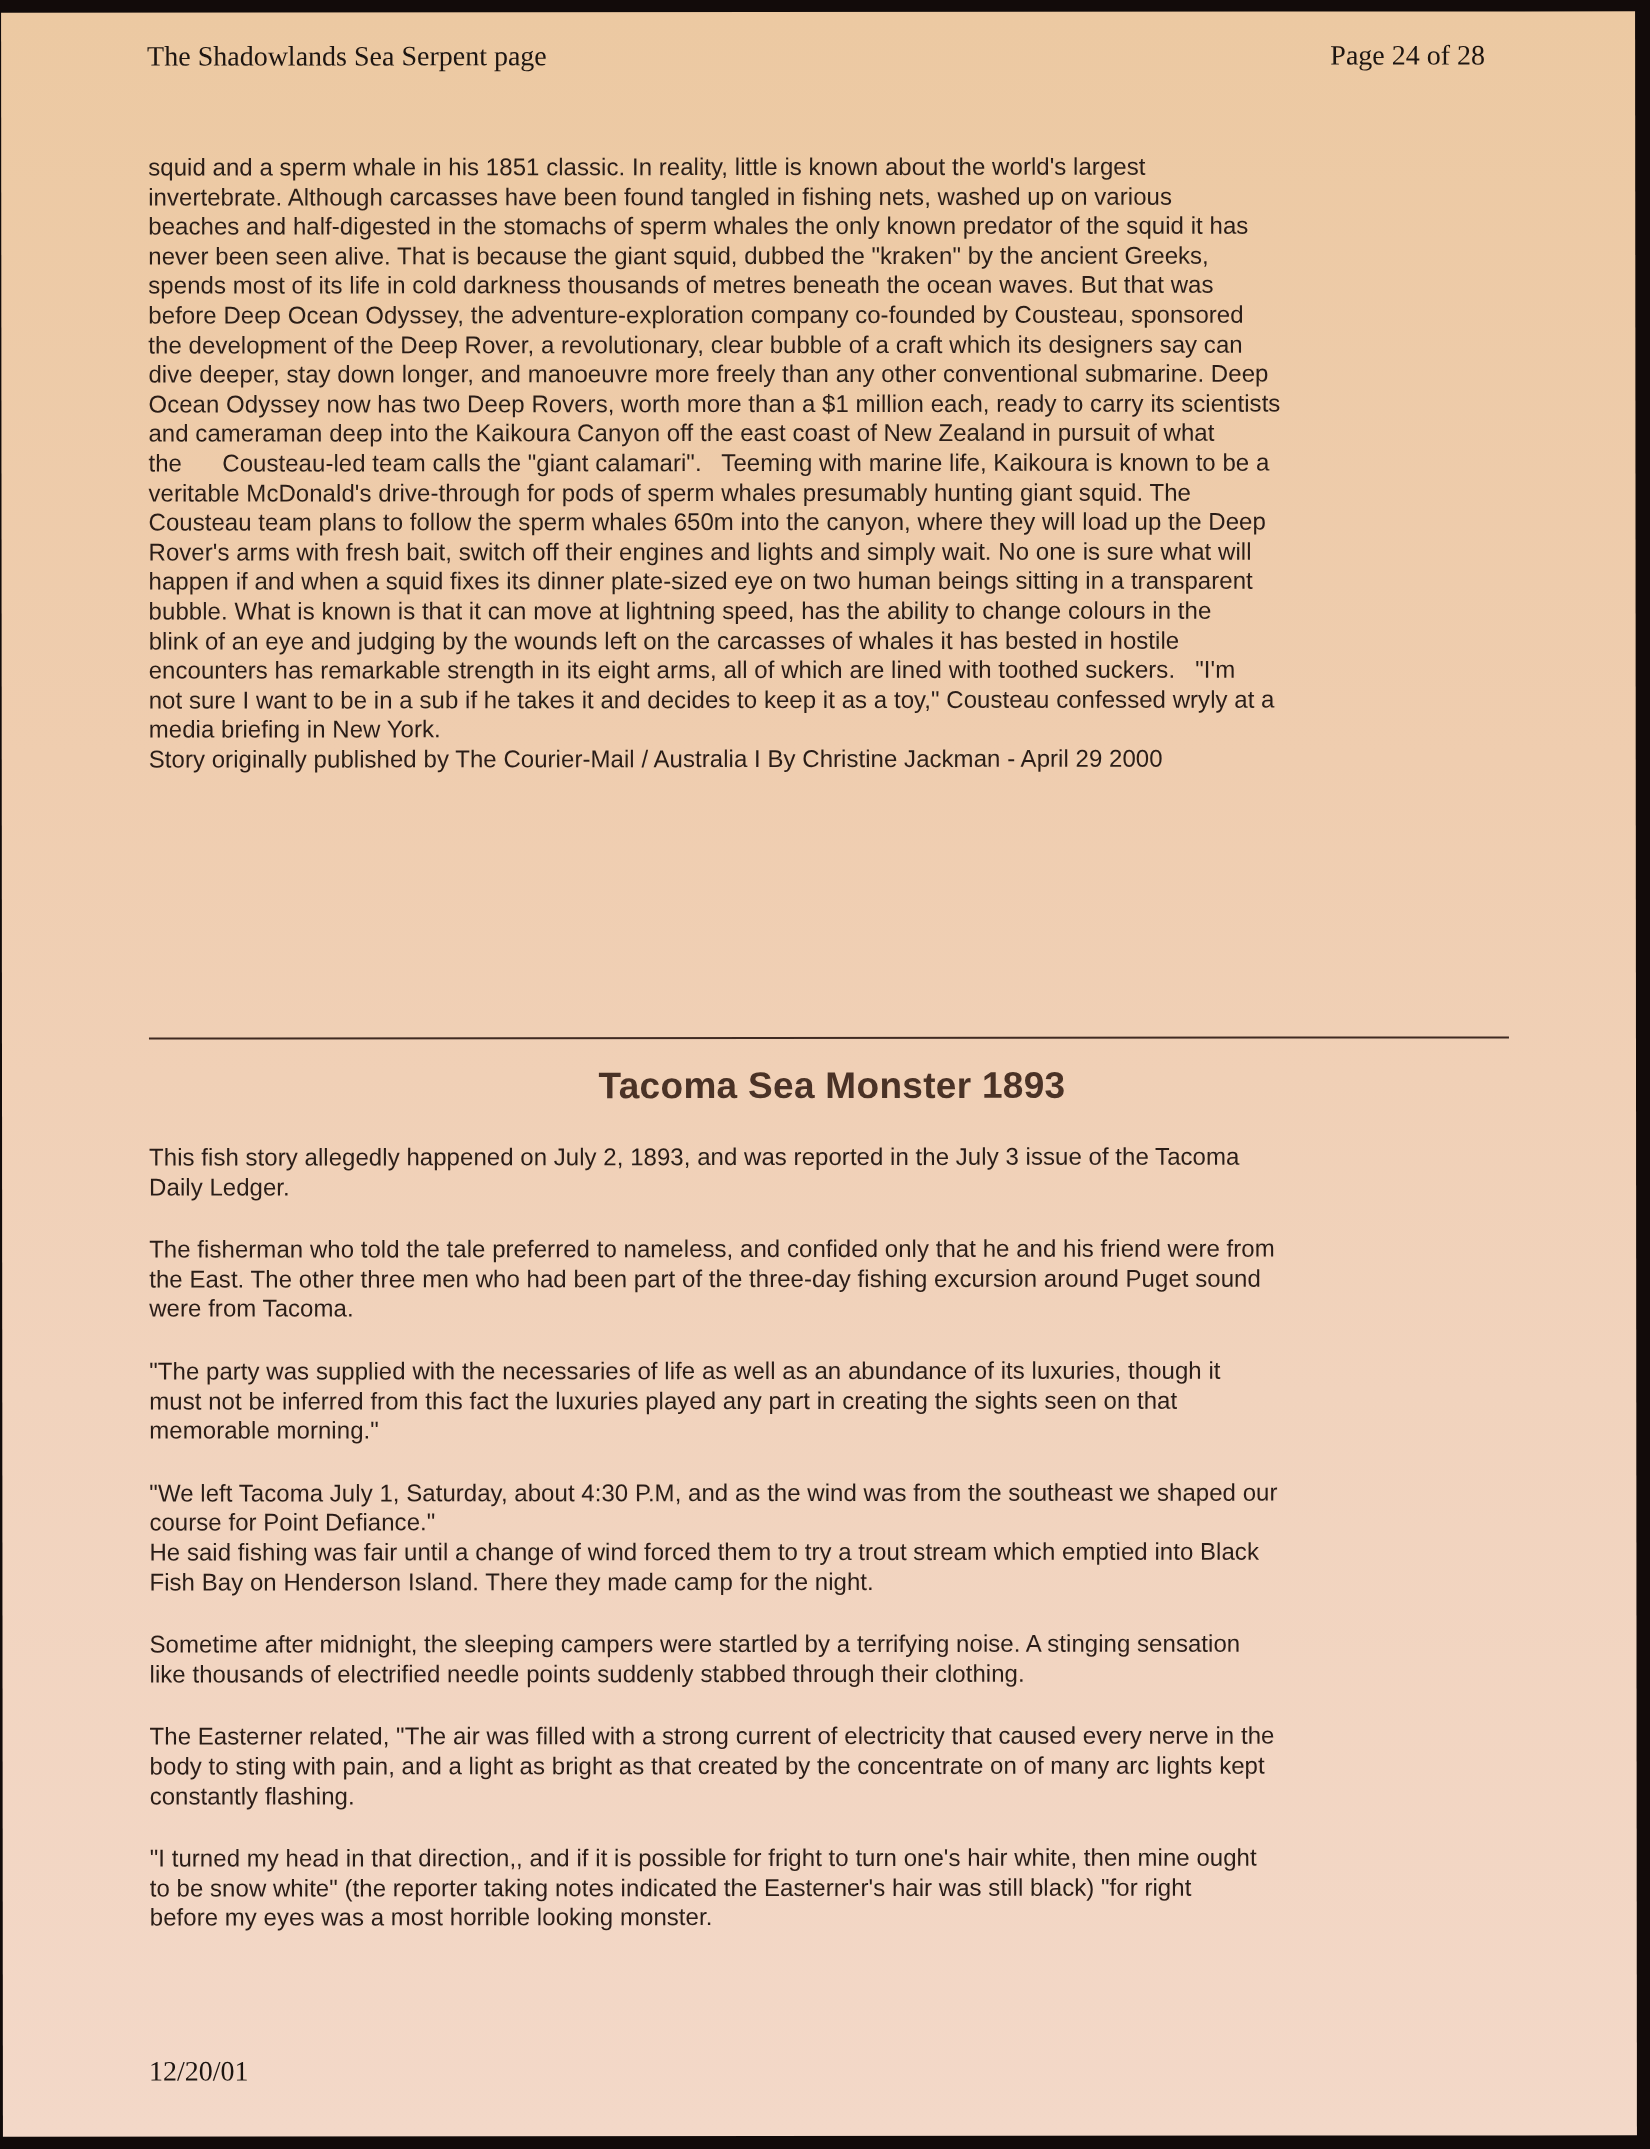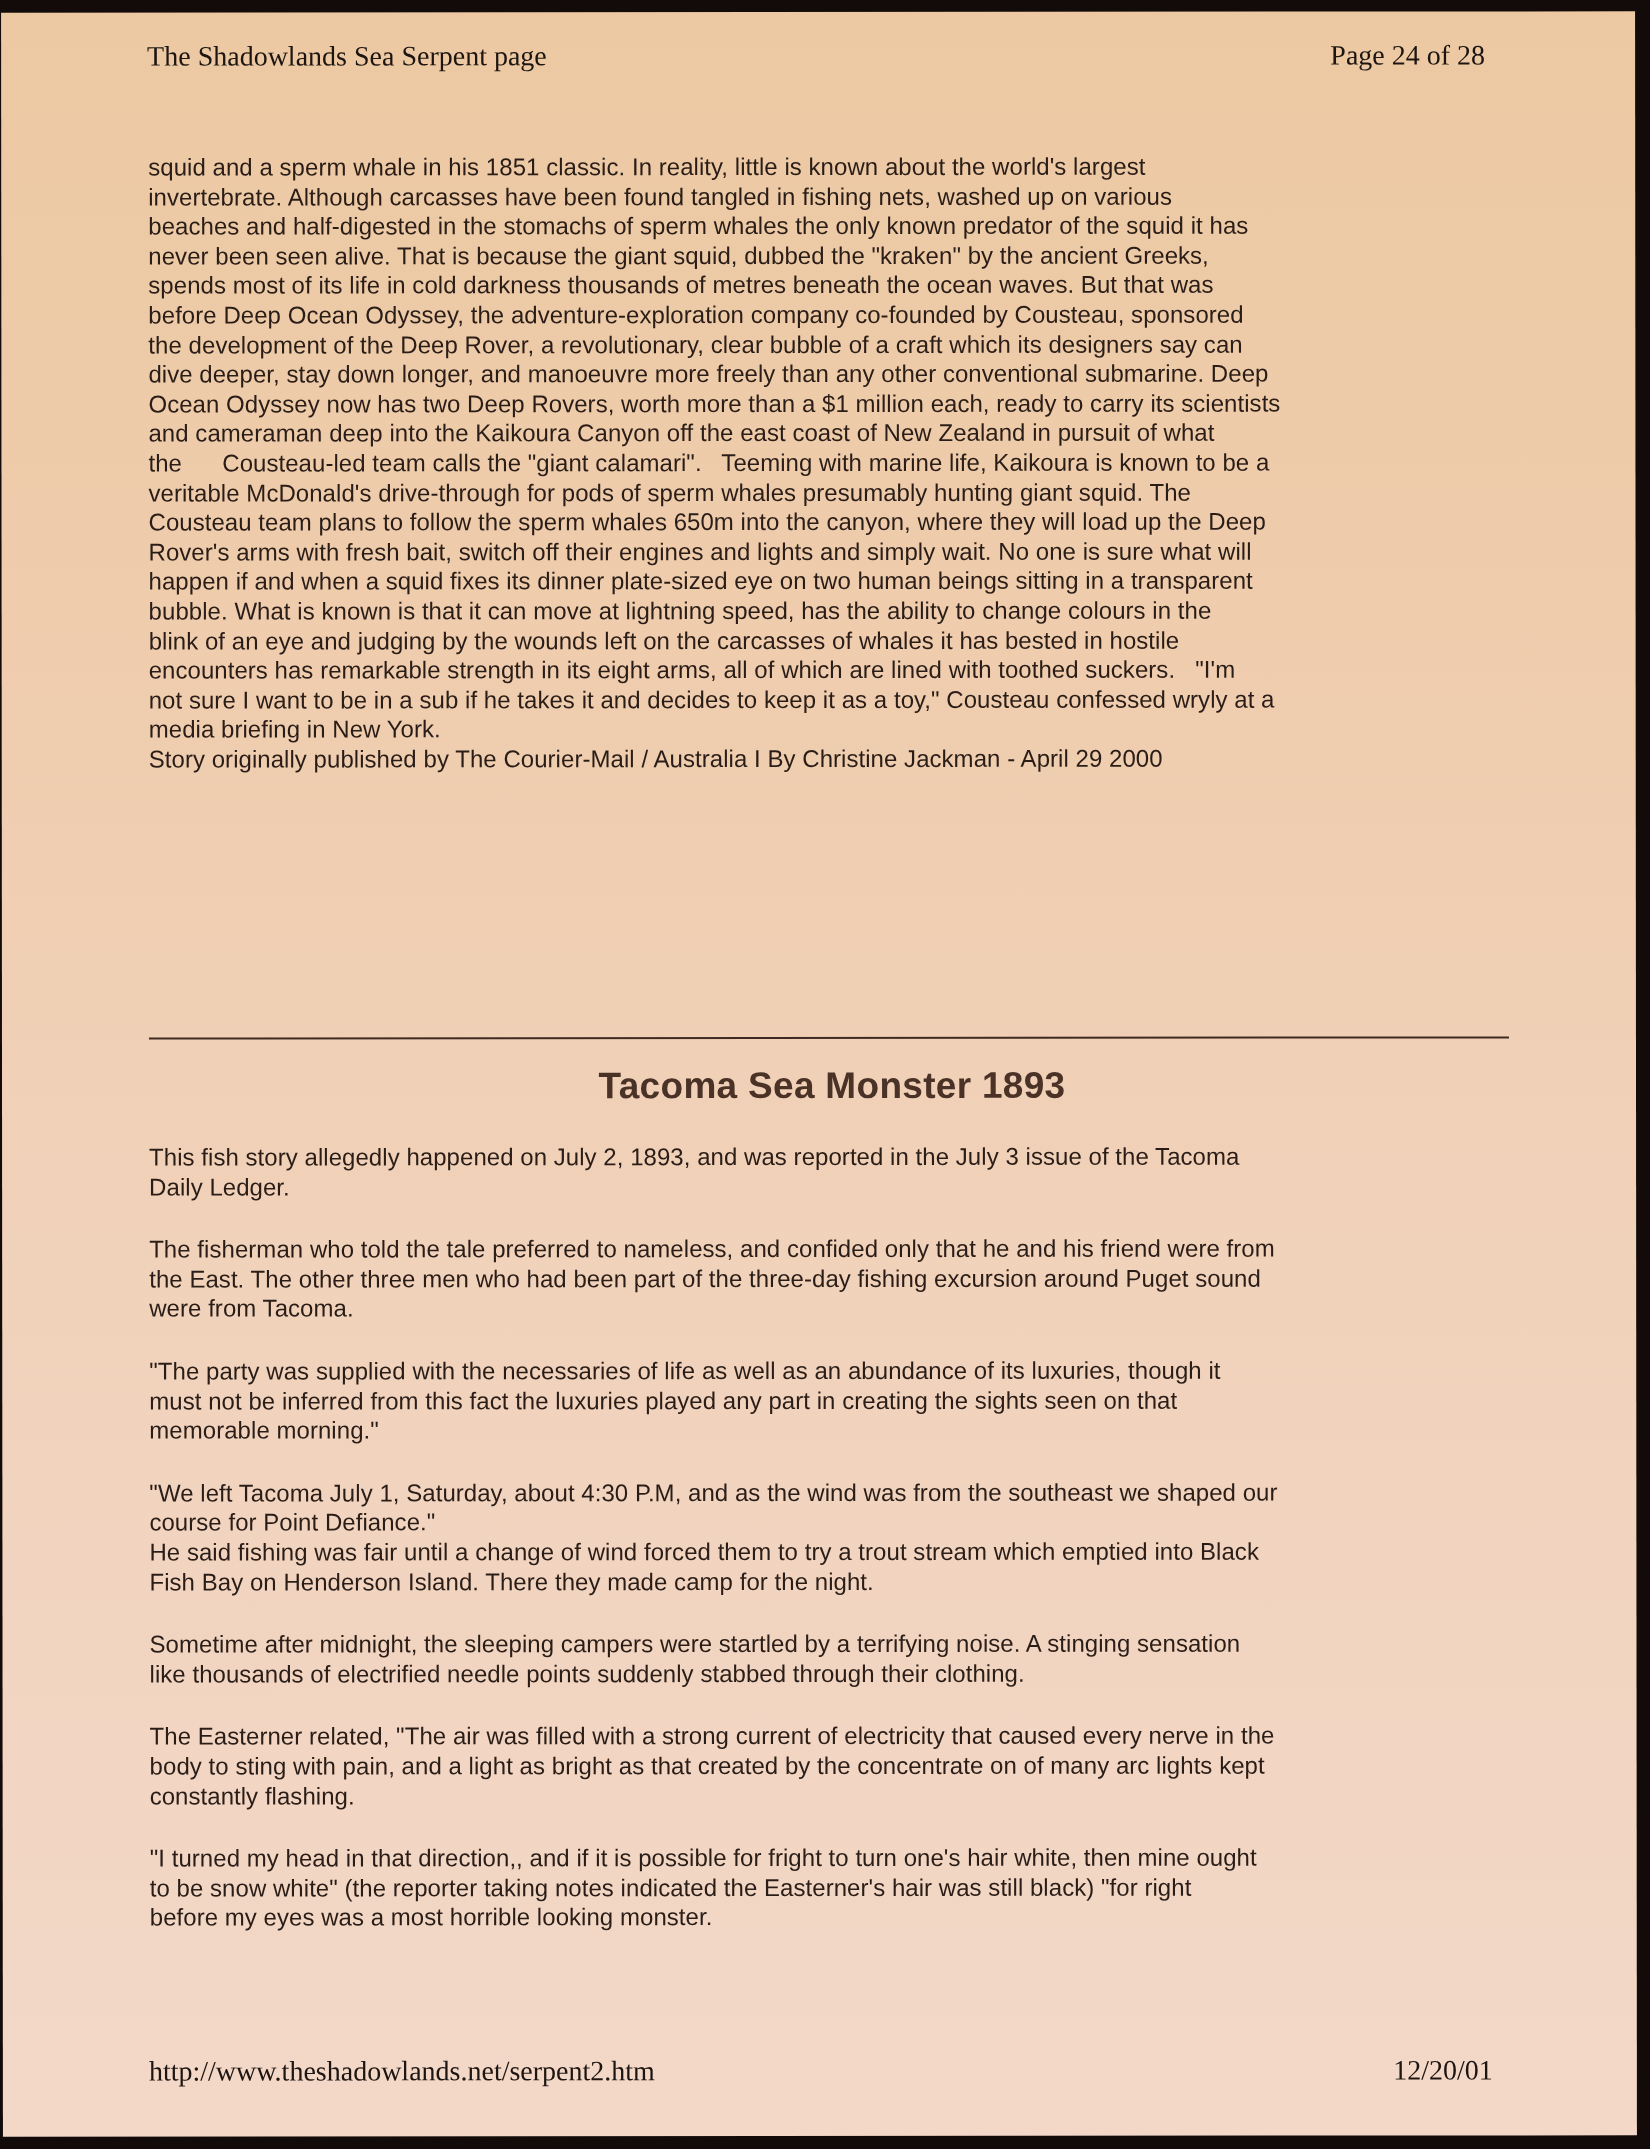--- a/index.html
+++ b/index.html
@@ -151,17 +151,16 @@
       <span class="line-break">constantly flashing.</span>
     </p>
     <p>
       <span class="line-break">"I turned my head in that direction,, and if it is possible for fright to turn one's hair white, then mine ought</span>
       <span class="line-break">to be snow white" (the reporter taking notes indicated the Easterner's hair was still black) "for right</span>
       <span class="line-break">before my eyes was a most horrible looking monster.</span>
     </p>
   </div>
 
   <div class="running-foot">
-    <span>http://www.theshadowlands.net/serpent2.htm</span>
     <span class="foot-date">12/20/01</span>
   </div>
 
 </div>
 
 </body></html>

